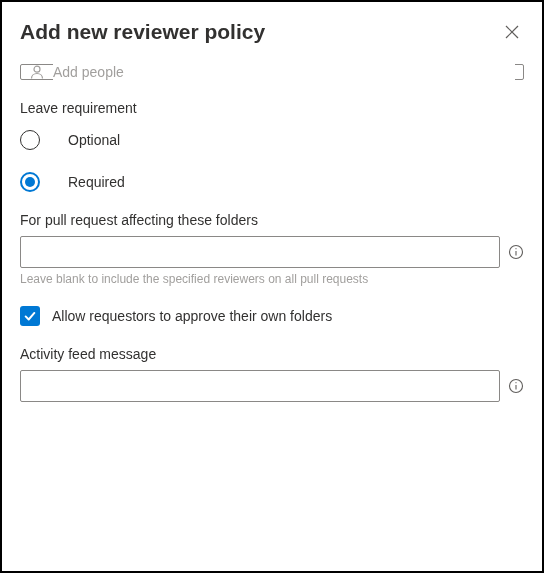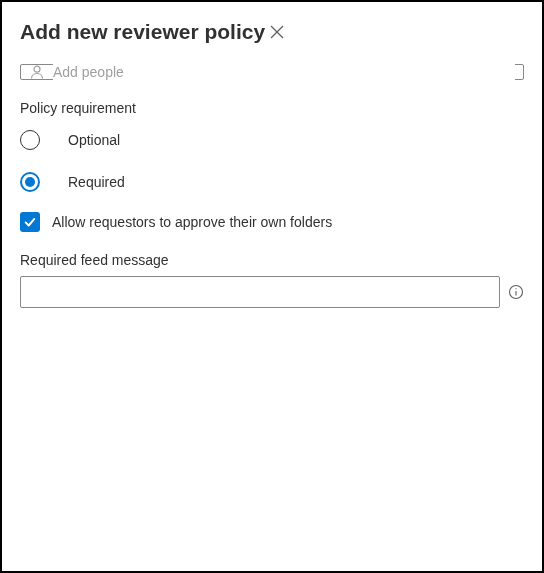--- a/index.html
+++ b/index.html
@@ -10,20 +10,21 @@
     }
     .panel {
       width: 544px;
       height: 573px;
       border: 2px solid #000;
       padding: 18px 18px 0 18px;
       position: relative;
     }
     .header {
       display: flex;
+      justify-content: space-between;
       align-items: flex-start;
       margin-bottom: 20px;
     }
     .title {
       font-size: 21px;
       font-weight: 600;
       color: #323130;
     }
     .close-btn {
       width: 24px;
@@ -178,54 +179,68 @@
         <svg width="16" height="16" viewBox="0 0 16 16" fill="none" stroke="currentColor" stroke-width="1.2">
           <circle cx="8" cy="5.2" r="3"></circle>
           <path d="M2.5 14.5c0-3 2.5-5 5.5-5s5.5 2 5.5 5"></path>
         </svg>
       </span>
       <input type="text" placeholder="Add people" style="">
     </div>
   </div>
 
   <div class="block">
-    <label class="section-label">Policy requirement</label>
+    <label class="section-label">Leave requirement</label>
     <div class="radio-group">
       <div class="radio-row">
         <span class="radio-outer radio-unchecked"></span>
         <span class="radio-label">Optional</span>
       </div>
       <div class="radio-row">
         <span class="radio-outer radio-checked">
           <span class="radio-inner"></span>
         </span>
         <span class="radio-label">Required</span>
       </div>
     </div>
   </div>
 
-
-  <div class="block">
-    <div class="checkbox-row">
-      <span class="checkbox">
-        <svg viewBox="0 0 16 16" fill="none" stroke="#fff" stroke-width="2.2" stroke-linecap="round" stroke-linejoin="round">
-          <polyline points="3,8.5 6.5,12 13,4.5"></polyline>
-        </svg>
-      </span>
-      <span class="checkbox-label">Allow requestors to approve their own folders</span>
-    </div>
-  </div>
-
-  <div class="block">
-    <label class="section-label">Required feed message</label>
+  <div class="block">
+    <label class="section-label">For pull request affecting these folders</label>
     <div class="row-with-info">
       <input class="plain-input" type="text" value="" style="">
       <span class="info-icon">
         <svg viewBox="0 0 16 16" fill="none" stroke="currentColor" stroke-width="1.1">
           <circle cx="8" cy="8" r="6.5"></circle>
           <line x1="8" y1="7" x2="8" y2="11.5"></line>
           <circle cx="8" cy="4.7" r="0.6" fill="currentColor" stroke="none"></circle>
         </svg>
       </span>
     </div>
+    <div class="helper-text">Leave blank to include the specified reviewers on all pull requests</div>
+  </div>
+
+  <div class="block">
+    <div class="checkbox-row">
+      <span class="checkbox">
+        <svg viewBox="0 0 16 16" fill="none" stroke="#fff" stroke-width="2.2" stroke-linecap="round" stroke-linejoin="round">
+          <polyline points="3,8.5 6.5,12 13,4.5"></polyline>
+        </svg>
+      </span>
+      <span class="checkbox-label">Allow requestors to approve their own folders</span>
+    </div>
+  </div>
+
+  <div class="block">
+    <label class="section-label">Activity feed message</label>
+    <div class="row-with-info">
+      <input class="plain-input" type="text" value="" style="">
+      <span class="info-icon">
+        <svg viewBox="0 0 16 16" fill="none" stroke="currentColor" stroke-width="1.1">
+          <circle cx="8" cy="8" r="6.5"></circle>
+          <line x1="8" y1="7" x2="8" y2="11.5"></line>
+          <circle cx="8" cy="4.7" r="0.6" fill="currentColor" stroke="none"></circle>
+        </svg>
+      </span>
+    </div>
   </div>
 
 </div>
 
 </body></html>

